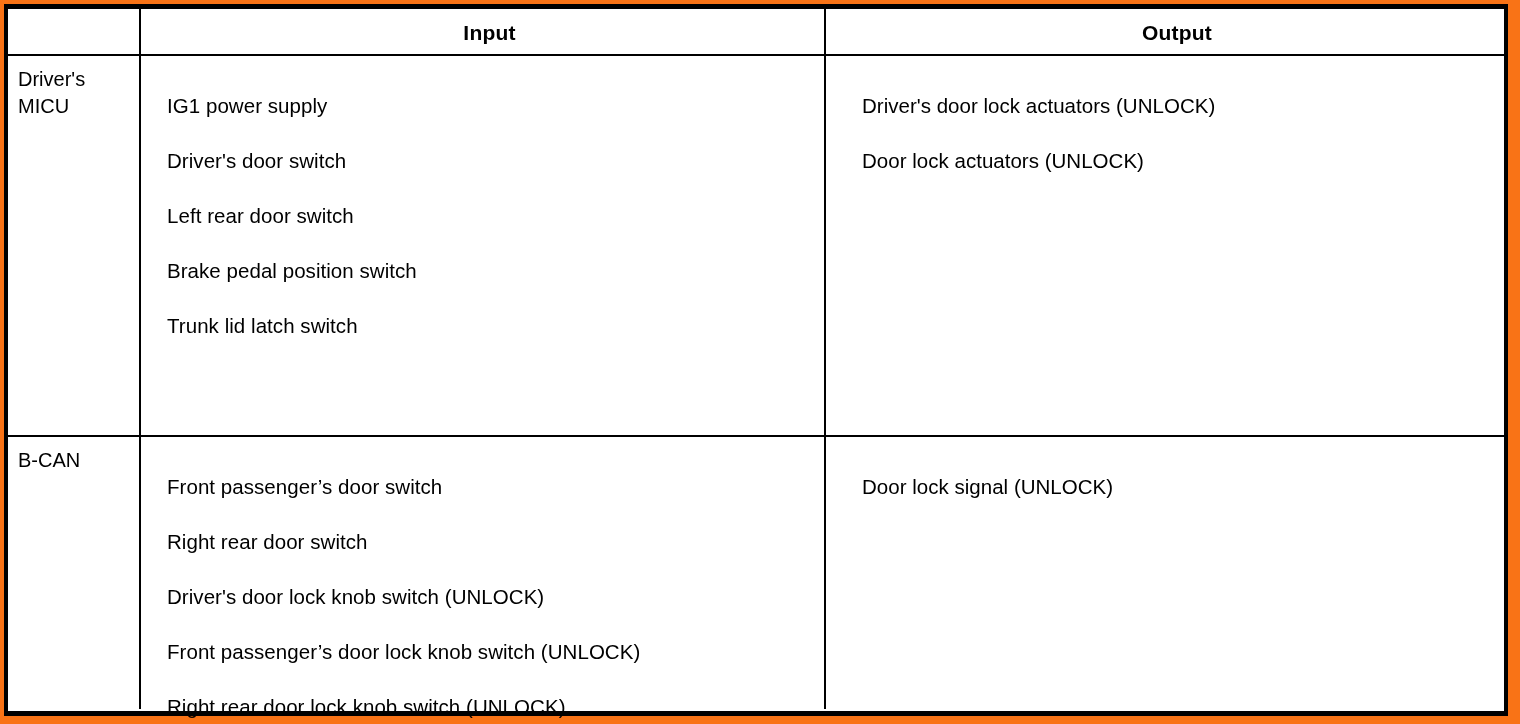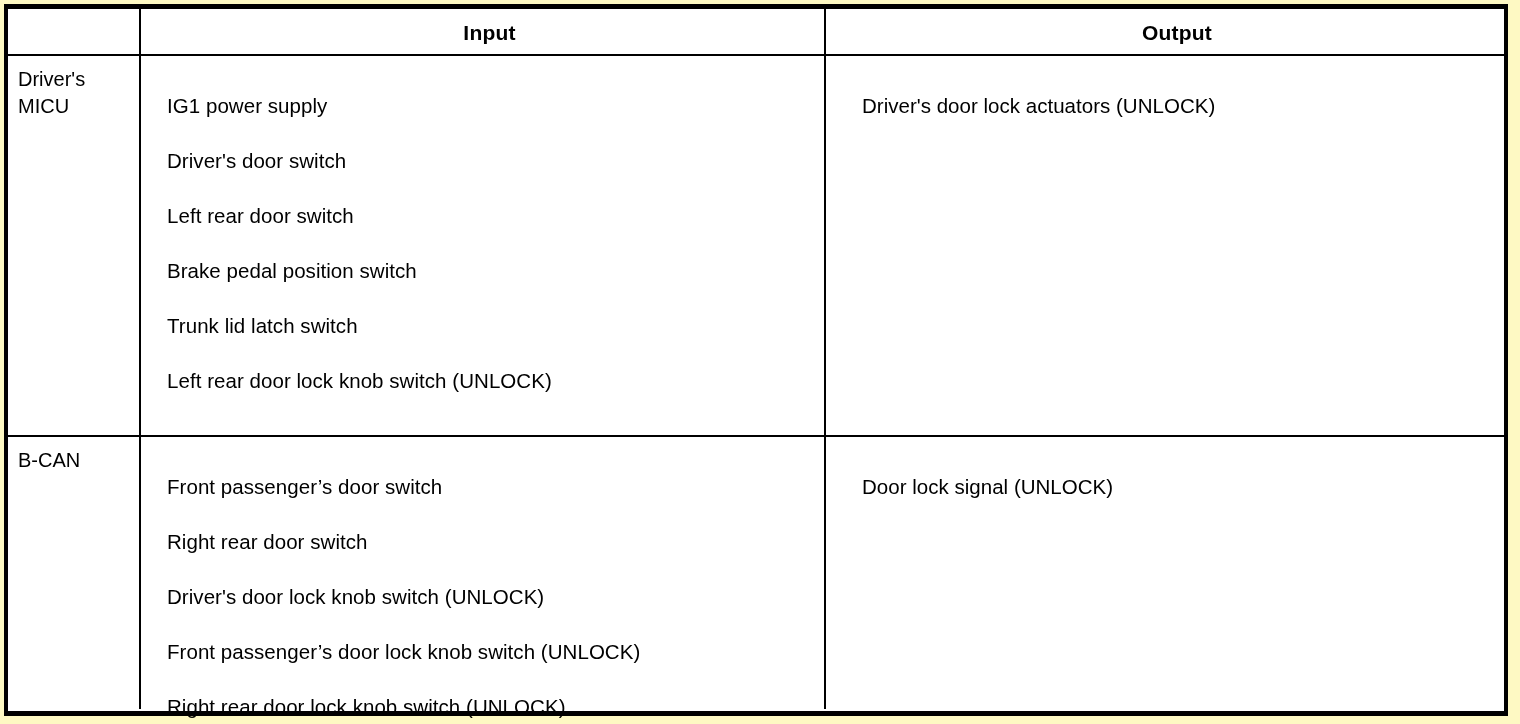--- a/index.html
+++ b/index.html
@@ -13,21 +13,21 @@
     height: 724px;
     overflow: hidden;
     font-family: "Liberation Sans", sans-serif;
     color: #000000;
   }
 
   .page {
     position: relative;
     width: 1520px;
     height: 724px;
-    background: #fef9c3;
+    background: #f97316;
   }
 
   
   .io-table {
     position: absolute;
     left: 4px;
     top: 4px;
     width: 1504px;   
     height: 712px;   
     box-sizing: border-box;
@@ -135,27 +135,27 @@
 MICU</div>
         </div>
 
         <div class="cell-input">
           <ul class="item-list">
             <li>IG1 power supply</li>
             <li>Driver's door switch</li>
             <li>Left rear door switch</li>
             <li>Brake pedal position switch</li>
             <li>Trunk lid latch switch</li>
-            <li>Left rear door lock knob switch (UNLOCK)</li>
           </ul>
         </div>
 
         <div class="cell-output">
           <ul class="item-list">
             <li>Driver's door lock actuators (UNLOCK)</li>
+            <li>Door lock actuators (UNLOCK)</li>
           </ul>
         </div>
       </div>
 
       <div class="row row-body-2">
         <div class="cell-label">
           <div class="label-text">B-CAN</div>
         </div>
 
         <div class="cell-input">

